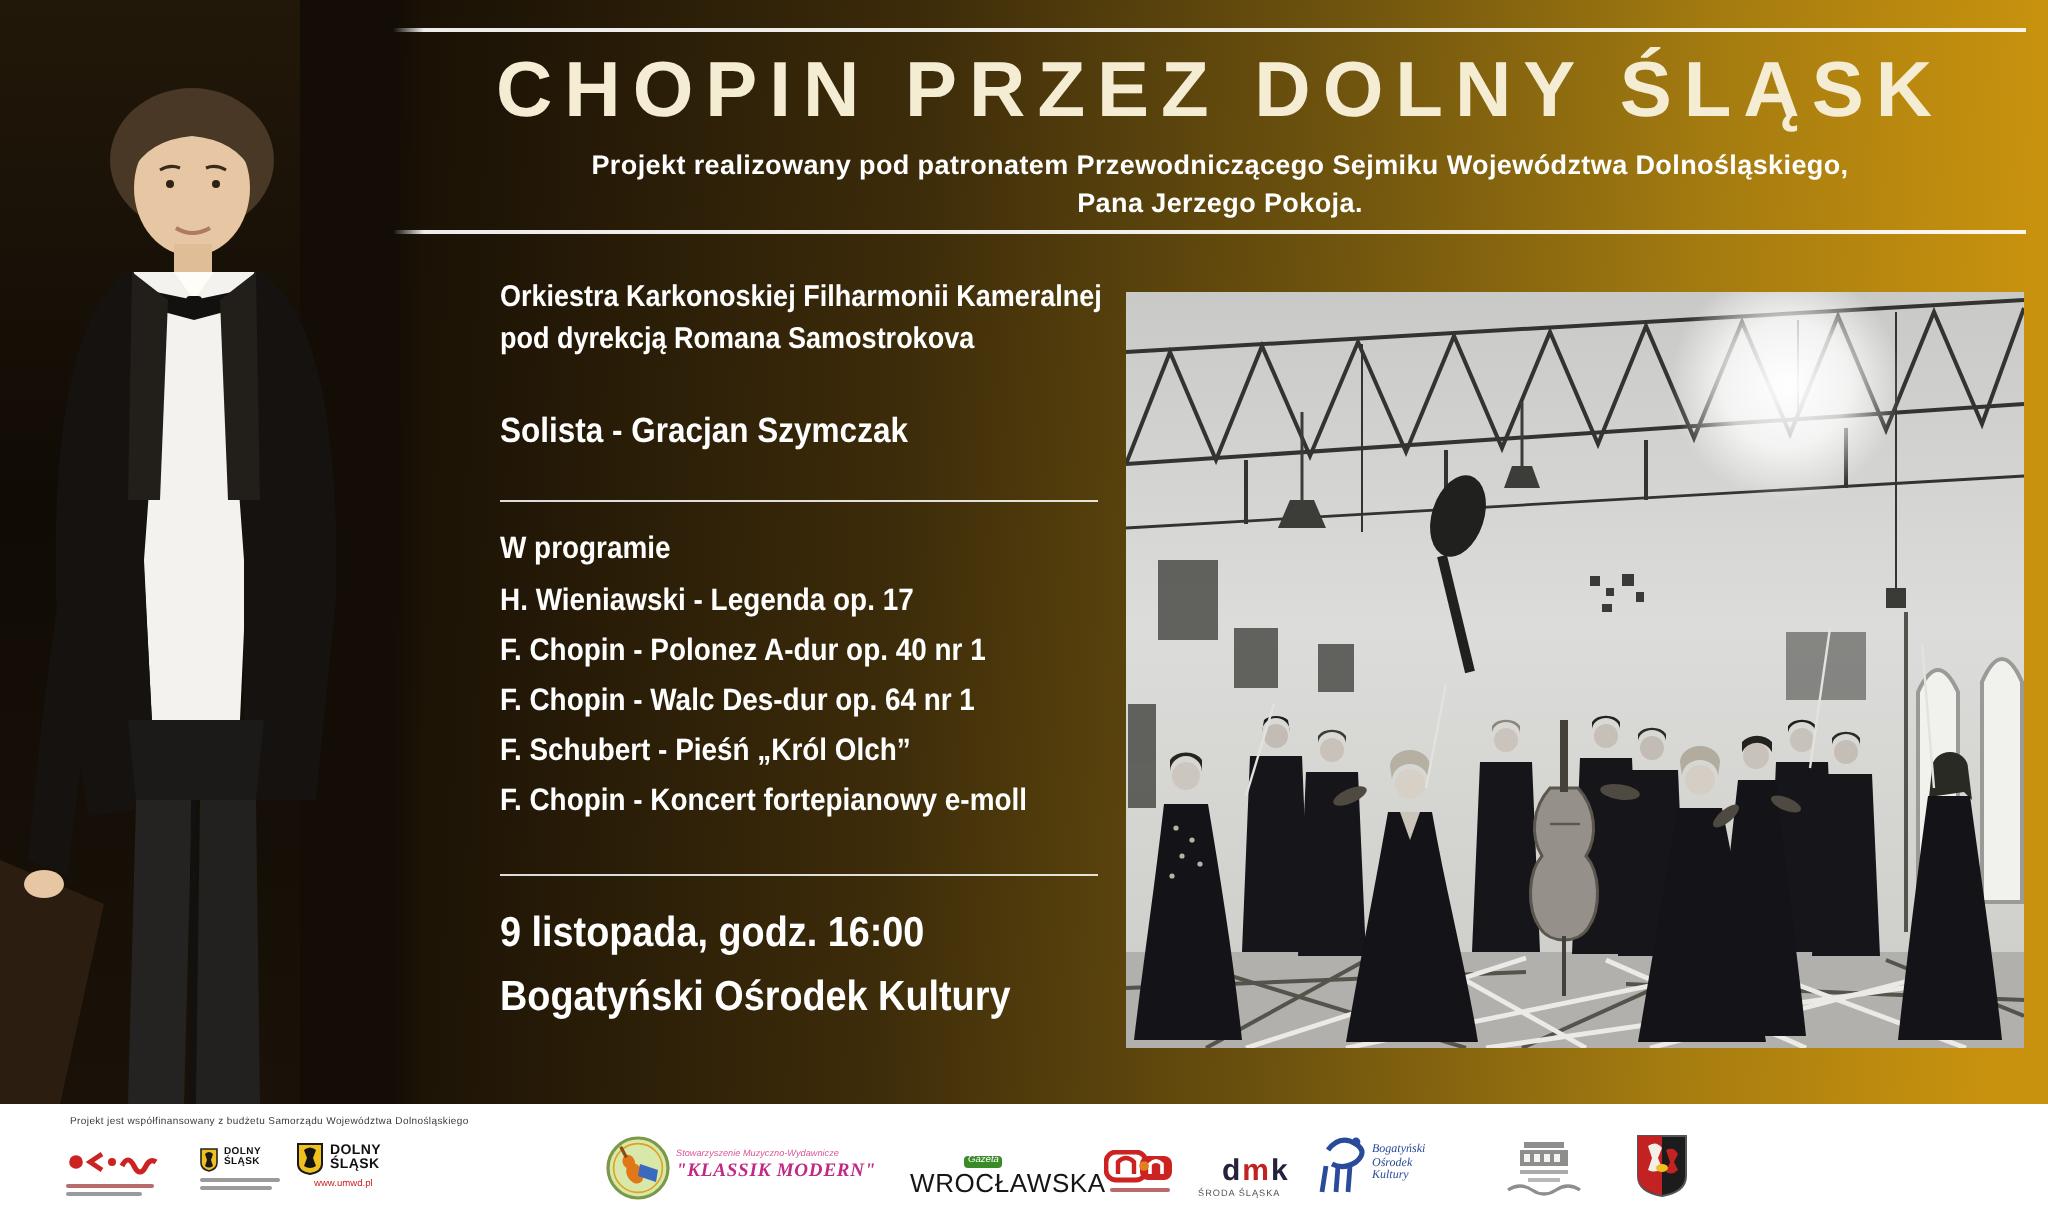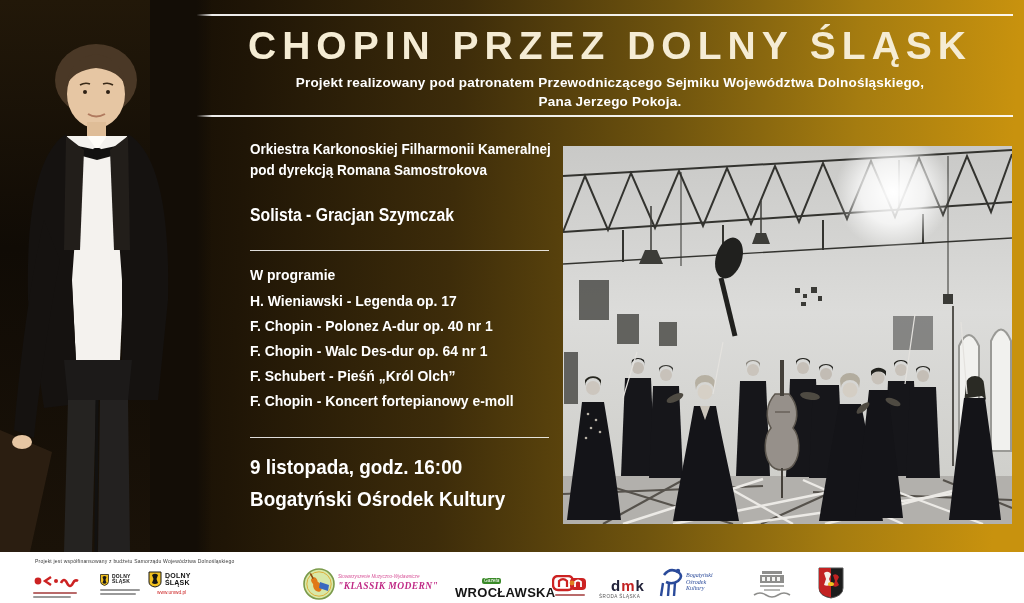--- a/index.html
+++ b/index.html
@@ -38,21 +38,21 @@
   #strip{position:absolute;left:0;top:552px;width:1024px;height:51px;background:#ffffff;}
   #fund-note{position:absolute;left:35px;top:6px;font-size:5px;color:#3a3a3a;letter-spacing:.2px;}
   .bar{position:absolute;background:#b96a6a;height:2px;border-radius:1px;}
   .gbar{position:absolute;background:#9a9a9a;height:2px;border-radius:1px;}
   .ds-txt{font-size:5px;font-weight:800;color:#111;line-height:5px;letter-spacing:.2px;}
   .ds-txt2{font-size:7px;font-weight:800;color:#111;line-height:7px;letter-spacing:.2px;}
   #klassik-assoc{position:absolute;left:338px;top:22px;font-size:4.6px;color:#d8569a;font-style:italic;}
   #klassik-name{position:absolute;left:338px;top:29px;font-size:9.5px;font-weight:bold;font-style:italic;
      font-family:"Liberation Serif",serif;color:#c02a86;letter-spacing:.4px;}
   #gazeta{position:absolute;left:455px;top:31px;}
-  #gazeta-name{font-size:13px;font-weight:700;color:#151515;letter-spacing:.3px;}
+  #gazeta-name{font-size:13px;font-weight:400;color:#151515;letter-spacing:.3px;}
   #gazeta-badge{position:absolute;left:27px;top:-5px;background:#3a8a28;color:#fff;
      font-size:4.8px;font-style:italic;padding:0 2px;border-radius:2px;line-height:6px;}
   #dmk{position:absolute;left:601px;top:26px;font-size:15px;font-weight:bold;letter-spacing:1px;line-height:15px;margin-left:10px;}
   #dmk .dk{color:#23233a;} #dmk .rd{color:#c22222;}
   #dmk-sub{position:absolute;left:599px;top:42px;font-size:4.6px;color:#555;letter-spacing:.5px;}
   .bok-line{font-size:6px;line-height:6.5px;color:#2a4a9a;font-style:italic;font-family:"Liberation Serif",serif;}
   #bok-text{position:absolute;left:686px;top:20px;}
 </style>
 </head>
 <body>

